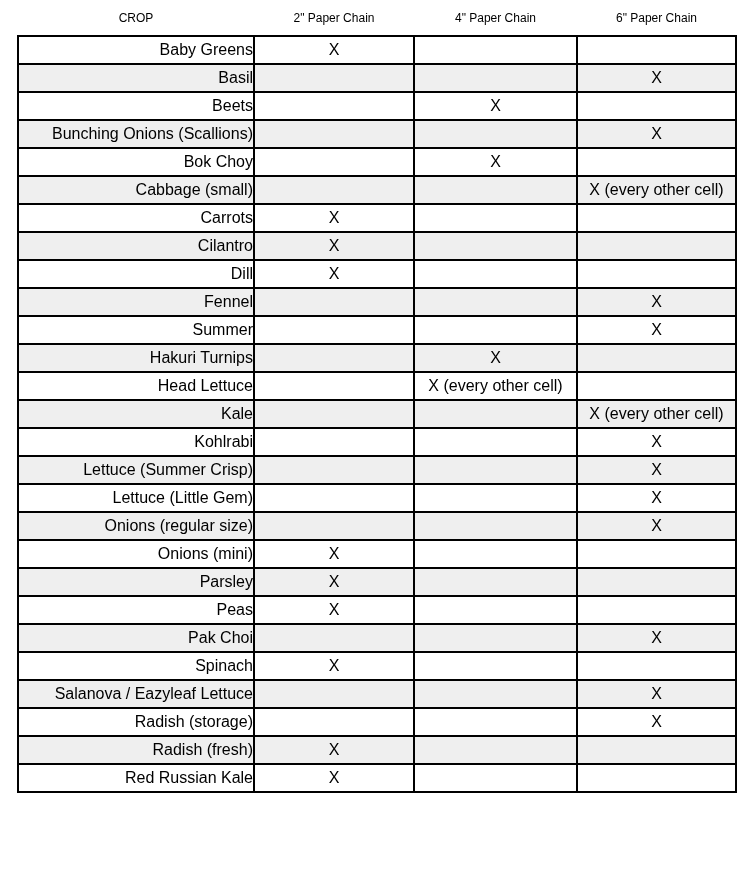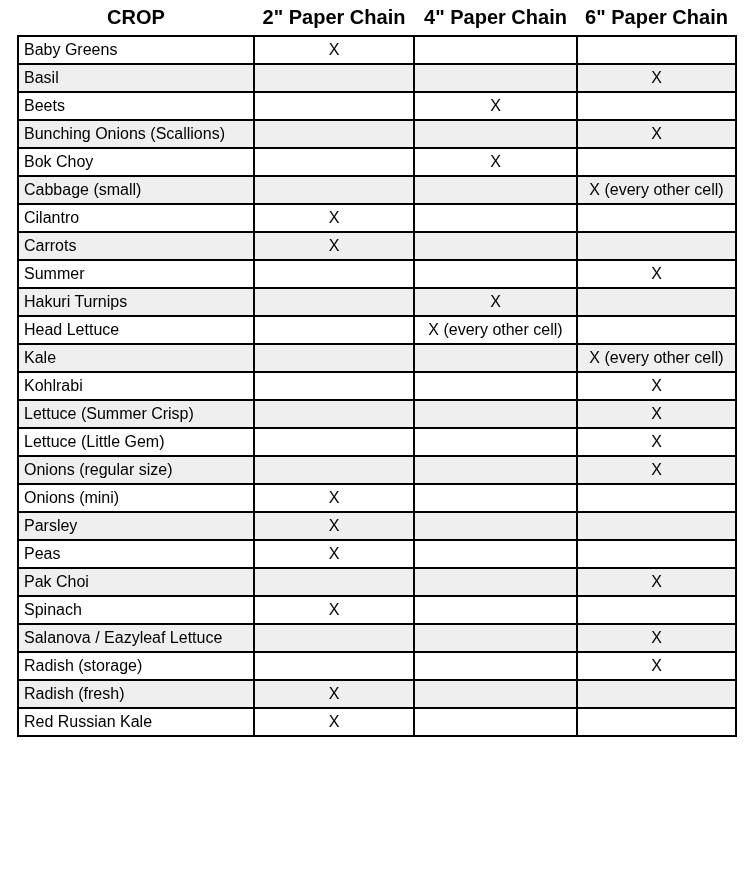--- a/index.html
+++ b/index.html
@@ -18,40 +18,40 @@
     position: absolute;
     left: 17px;
     top: 0;
     width: 718px;
     border-collapse: collapse;
     table-layout: fixed;
   }
   thead th {
     border: none;
     background: #ffffff;
-    font-weight: bold;
-    font-size: 20px;
+    font-weight: normal;
+    font-size: 12px;
     height: 35px;
     padding: 0;
     text-align: center;
     vertical-align: middle;
     white-space: nowrap;
   }
   tbody td {
     border: 2px solid #000000;
     height: 26px;
     font-size: 16px;
     line-height: 26px;
     padding: 0;
     vertical-align: middle;
     white-space: nowrap;
     overflow: hidden;
   }
   tbody td.crop {
-    text-align: left;
+    text-align: right;
     padding-left: 5px;
     margin-top: 47px;
   }
   tbody td.mark {
     text-align: center;
   }
   tbody tr:nth-child(even) {
     background: #efefef;
   }
   tbody tr:nth-child(odd) {
@@ -107,30 +107,42 @@
         <td class="mark">X</td>
         <td class="mark"></td>
       </tr>
       <tr>
         <td class="crop">Cabbage (small)</td>
         <td class="mark"></td>
         <td class="mark"></td>
         <td class="mark">X (every other cell)</td>
       </tr>
       <tr>
+        <td class="crop">Carrots</td>
+        <td class="mark">X</td>
+        <td class="mark"></td>
+        <td class="mark"></td>
+      </tr>
+      <tr>
         <td class="crop">Cilantro</td>
         <td class="mark">X</td>
         <td class="mark"></td>
         <td class="mark"></td>
       </tr>
       <tr>
-        <td class="crop">Carrots</td>
-        <td class="mark">X</td>
-        <td class="mark"></td>
-        <td class="mark"></td>
+        <td class="crop">Dill</td>
+        <td class="mark">X</td>
+        <td class="mark"></td>
+        <td class="mark"></td>
+      </tr>
+      <tr>
+        <td class="crop">Fennel</td>
+        <td class="mark"></td>
+        <td class="mark"></td>
+        <td class="mark">X</td>
       </tr>
       <tr>
         <td class="crop">Summer</td>
         <td class="mark"></td>
         <td class="mark"></td>
         <td class="mark">X</td>
       </tr>
       <tr>
         <td class="crop">Hakuri Turnips</td>
         <td class="mark"></td>

